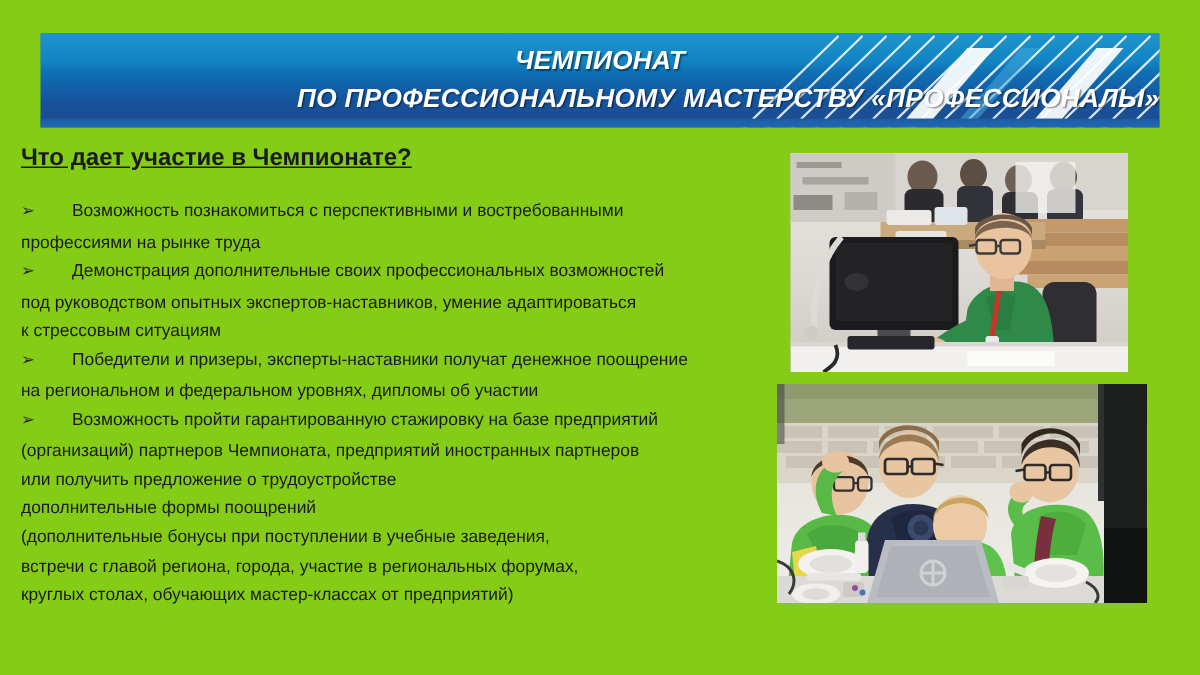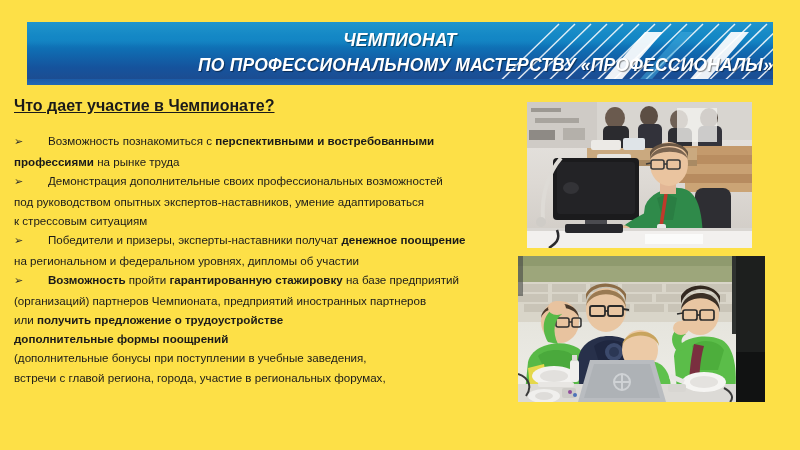--- a/index.html
+++ b/index.html
@@ -8,21 +8,21 @@
     padding: 0;
     background: #ffffff;
   }
   body {
     font-family: "Liberation Sans", sans-serif;
   }
   #slide {
     position: relative;
     width: 800px;
     height: 450px;
-    background: #fde047;
+    background: #84cc16;
     overflow: hidden;
   }
 
   
   .banner {
     position: absolute;
     left: 27px;
     top: 22px;
     width: 746px;
     height: 63px;
@@ -100,21 +100,21 @@
   .bullet .mark {
     display: inline-block;
     width: 34px;
     color: #2b2b2b;
     font-size: 11px;
   }
   .cont {
     margin: 0;
     white-space: nowrap;
   }
-  .b { font-weight: bold; margin-top: 12px; }
+  .b { font-weight: normal; margin-top: 12px; }
   .closing {
     margin-top: 0;
   }
   .closing p {
     margin: 0;
     white-space: nowrap;
   }
 
   
   .photo {
@@ -197,20 +197,21 @@
         <div class="bullet"><span class="mark">➢</span><span>Победители  и призеры, эксперты-наставники  получат </span><span class="b">денежное поощрение</span></div>
         <div class="cont"><span> на региональном и федеральном  уровнях, дипломы об участии</span></div>
         <div class="bullet"><span class="mark">➢</span><span class="b">Возможность</span><span> пройти </span><span class="b">гарантированную стажировку</span><span> на базе предприятий</span></div>
         <div class="cont"><span>(организаций) партнеров Чемпионата, предприятий иностранных партнеров</span></div>
         <div class="cont"><span>или </span><span class="b">получить предложение о трудоустройстве</span></div>
         <div class="cont"><span class="b">дополнительные формы поощрений</span></div>
       </div>
     <div class="closing" id="closing-block">
         <p>(дополнительные бонусы при поступлении в учебные заведения,</p>
         <p>встречи с главой региона, города, участие в региональных форумах,</p>
+        <p>круглых столах, обучающих мастер-классах от предприятий)</p>
       </div>
   </div>
 
   <div class="photo" id="photo-1">
     <svg viewBox="0 0 225 146" preserveAspectRatio="none">
       <defs>
         <linearGradient id="bg1" x1="0" y1="0" x2="0" y2="1">
           <stop offset="0%" stop-color="#e9e7e4"></stop>
           <stop offset="55%" stop-color="#ddd9d4"></stop>
           <stop offset="100%" stop-color="#cfcac4"></stop>

